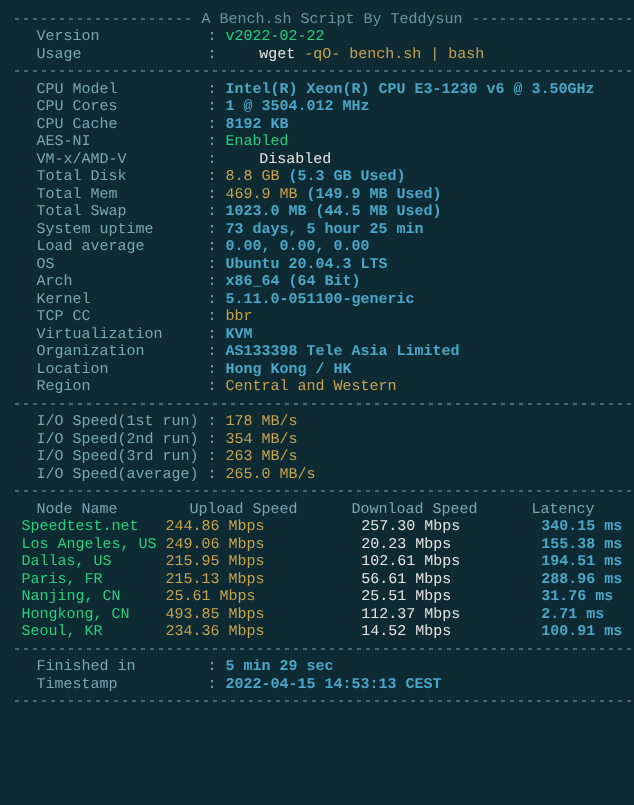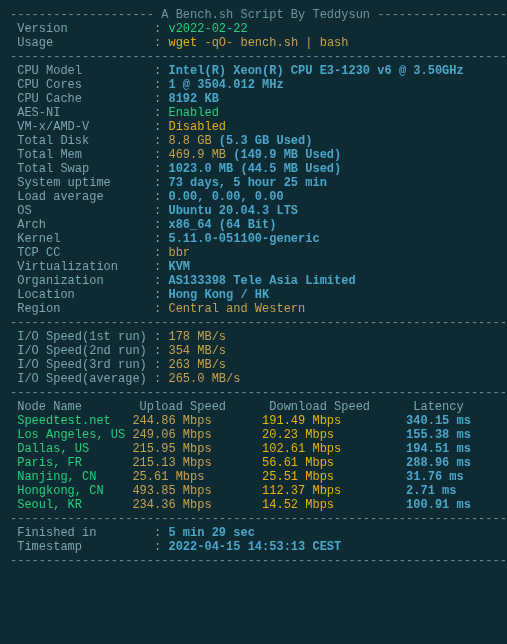--- a/index.html
+++ b/index.html
@@ -9,24 +9,24 @@
     color: #7aa7b0;
     font-family: "Consolas", "Courier New", monospace;
     font-size: 12px;
     line-height: 14px;
     width: 507px;
     box-sizing: border-box;
   }
   .sep { color: #6a959e; white-space: pre; }
   .hdr { color: #6a959e; text-align: left; white-space: pre; }
   .row { white-space: pre; }
-  .lbl { color: #7aa7b0; }
+  .lbl { color: #7aa7b0; margin-left: 12px; }
   .col { color: #7aa7b0; }
   .grn { color: #26d07c; }
-  .red { color: #eab308; }
+  .red { color: #e5e5e5; margin-left: 27px; }
   .ylw { color: #c9a34e; }
   .blu { color: #4aa7c9; font-weight: bold; }
 </style>
 </head>
 <body>
 
 <div class="hdr">-------------------- A Bench.sh Script By Teddysun --------------------</div>
 
 <div class="row"><span class="lbl"> Version            </span><span class="col">: </span><span class="grn">v2022-02-22</span></div>
 <div class="row"><span class="lbl"> Usage              </span><span class="col">: </span><span class="red">wget</span><span class="ylw"> -qO- </span><span class="ylw">bench.sh </span><span class="ylw">|</span><span class="ylw"> bash</span></div>
@@ -57,21 +57,21 @@
 <div class="row"><span class="lbl"> I/O Speed(1st run) </span><span class="col">: </span><span class="ylw">178 MB/s</span></div>
 <div class="row"><span class="lbl"> I/O Speed(2nd run) </span><span class="col">: </span><span class="ylw">354 MB/s</span></div>
 <div class="row"><span class="lbl"> I/O Speed(3rd run) </span><span class="col">: </span><span class="ylw">263 MB/s</span></div>
 <div class="row"><span class="lbl"> I/O Speed(average) </span><span class="col">: </span><span class="ylw">265.0 MB/s</span></div>
 
 <div class="sep">-----------------------------------------------------------------------</div>
 
 <div class="row"><span class="lbl"> Node Name        Upload Speed      Download Speed      Latency    </span></div>
 
 <div id="net-rows">
-    <div class="row"><span class="grn"> Speedtest.net   </span><span class="ylw">244.86 Mbps       </span><span class="red">191.49 Mbps         </span><span class="blu">340.15 ms</span></div>
+    <div class="row"><span class="grn"> Speedtest.net   </span><span class="ylw">244.86 Mbps       </span><span class="red">257.30 Mbps         </span><span class="blu">340.15 ms</span></div>
     <div class="row"><span class="grn"> Los Angeles, US </span><span class="ylw">249.06 Mbps       </span><span class="red">20.23 Mbps          </span><span class="blu">155.38 ms</span></div>
     <div class="row"><span class="grn"> Dallas, US      </span><span class="ylw">215.95 Mbps       </span><span class="red">102.61 Mbps         </span><span class="blu">194.51 ms</span></div>
     <div class="row"><span class="grn"> Paris, FR       </span><span class="ylw">215.13 Mbps       </span><span class="red">56.61 Mbps          </span><span class="blu">288.96 ms</span></div>
     <div class="row"><span class="grn"> Nanjing, CN     </span><span class="ylw">25.61 Mbps        </span><span class="red">25.51 Mbps          </span><span class="blu">31.76 ms</span></div>
     <div class="row"><span class="grn"> Hongkong, CN    </span><span class="ylw">493.85 Mbps       </span><span class="red">112.37 Mbps         </span><span class="blu">2.71 ms</span></div>
     <div class="row"><span class="grn"> Seoul, KR       </span><span class="ylw">234.36 Mbps       </span><span class="red">14.52 Mbps          </span><span class="blu">100.91 ms</span></div>
   </div>
 
 <div class="sep">-----------------------------------------------------------------------</div>
 

